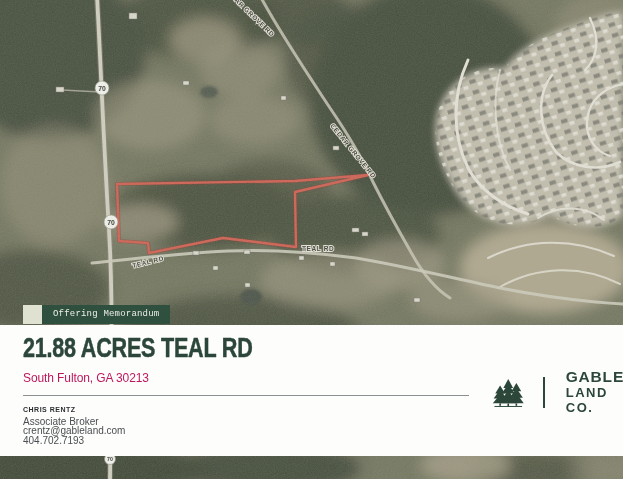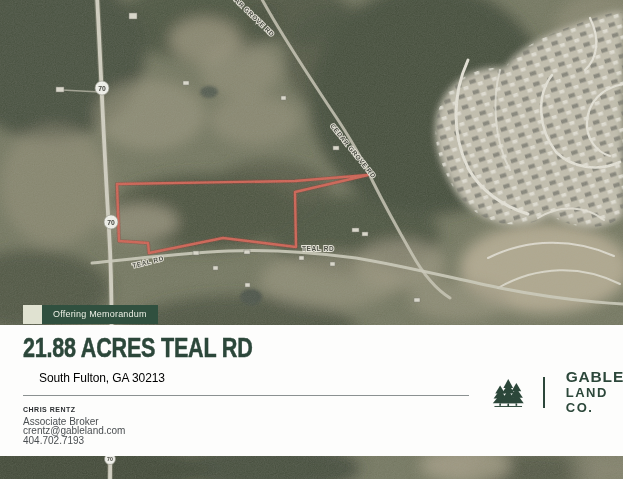--- a/index.html
+++ b/index.html
@@ -5,28 +5,28 @@
   html,body{margin:0;padding:0;background:#ffffff;}
   .page{position:relative;width:623px;height:479px;overflow:hidden;
         font-family:"Liberation Sans","DejaVu Sans",sans-serif;background:#6e7157;}
   .map{position:absolute;inset:0;filter:saturate(.92) contrast(.98);}
   .road-label{font-family:"Liberation Sans",sans-serif;font-size:6.5px;font-weight:bold;
               fill:#33352c;stroke:#f2efe2;stroke-width:1.8;paint-order:stroke;letter-spacing:.6px;}
   .shield-num{font-family:"Liberation Sans",sans-serif;font-size:6.8px;font-weight:bold;fill:#26261f;}
   .shield-num.small{font-size:5.2px;}
   
   .panel{position:absolute;left:0;top:325px;width:623px;height:131px;background:#fdfdfc;}
-  .badge{position:absolute;left:23px;top:-20px;height:19px;display:flex;}
+  .badge{position:absolute;left:23px;top:-20px;height:19px;display:flex;font-family:Liberation Mono, monospace;}
   .badge-square{width:19px;height:19px;background:#e0e2d1;}
   .badge-label{background:#30503f;color:#ecefe5;font-size:9px;line-height:19px;
                padding:0 11px;letter-spacing:.2px;white-space:nowrap;}
   .title{position:absolute;left:23px;top:8px;margin:0;font-size:27px;font-weight:bold;
          color:#2c473a;letter-spacing:-.3px;white-space:nowrap;
          transform:scaleX(.8);transform-origin:left top;-webkit-text-stroke:.5px #2c473a;}
-  .subtitle{position:absolute;left:23px;top:46px;font-size:12px;color:#000000;letter-spacing:-.1px;margin-left:16px;}
+  .subtitle{position:absolute;left:23px;top:46px;font-size:12px;color:#be185d;letter-spacing:-.1px;}
   .rule{position:absolute;left:23px;top:70px;width:446px;height:0;border-top:1px solid #8b9191;}
   .contact{position:absolute;left:23px;top:81px;}
   .contact-name{font-size:7px;font-weight:bold;letter-spacing:.5px;color:#2b2e31;}
   .contact-lines{margin-top:3.5px;font-size:10px;color:#4a4e51;line-height:9.5px;}
   .logo{position:absolute;left:492px;top:44px;display:flex;align-items:center;gap:12px;}
   .logo-divider{width:1.5px;height:31px;background:#2c473a;margin:0 9px 0 7px;}
   .logo-primary{font-size:15.5px;font-weight:bold;letter-spacing:.8px;color:#2c473a;line-height:15px;}
   .logo-secondary{font-size:13px;font-weight:bold;letter-spacing:1.5px;color:#2c473a;margin-top:1px;}
 </style>
 </head>

